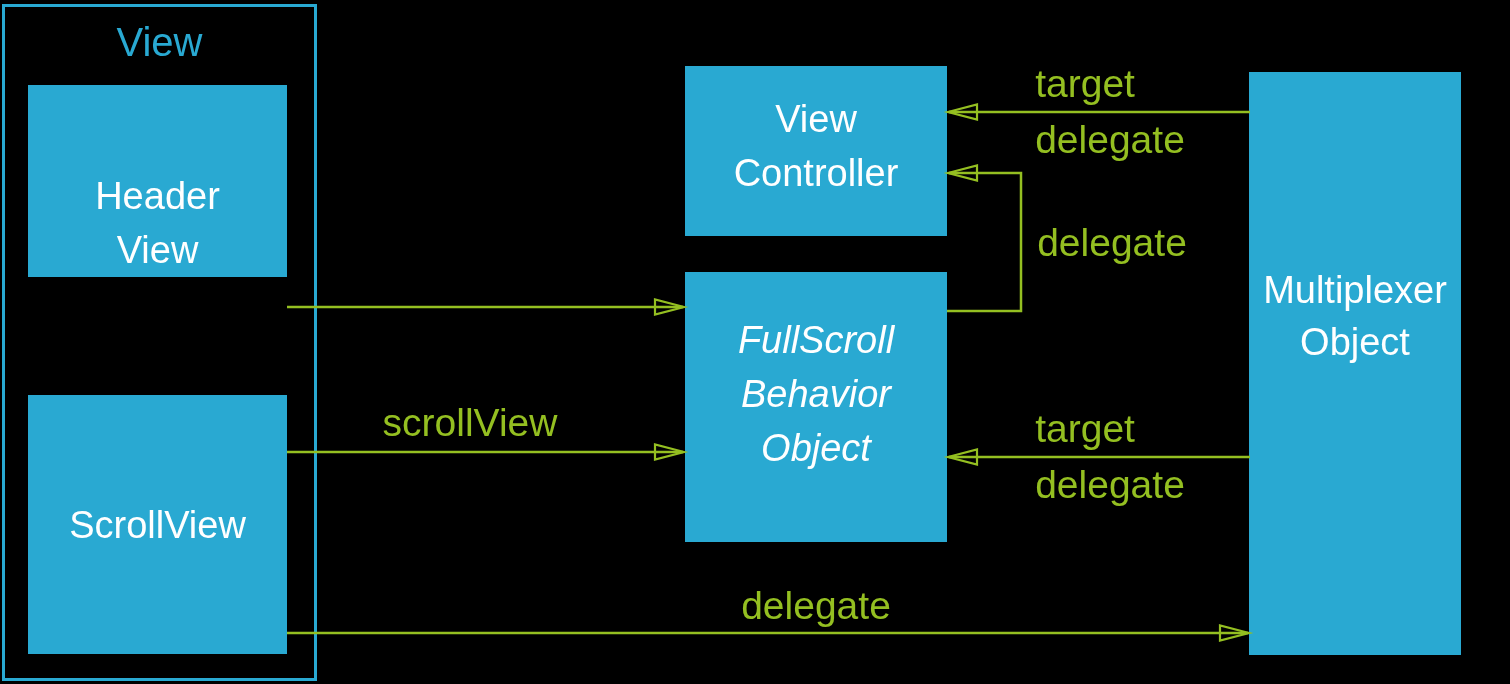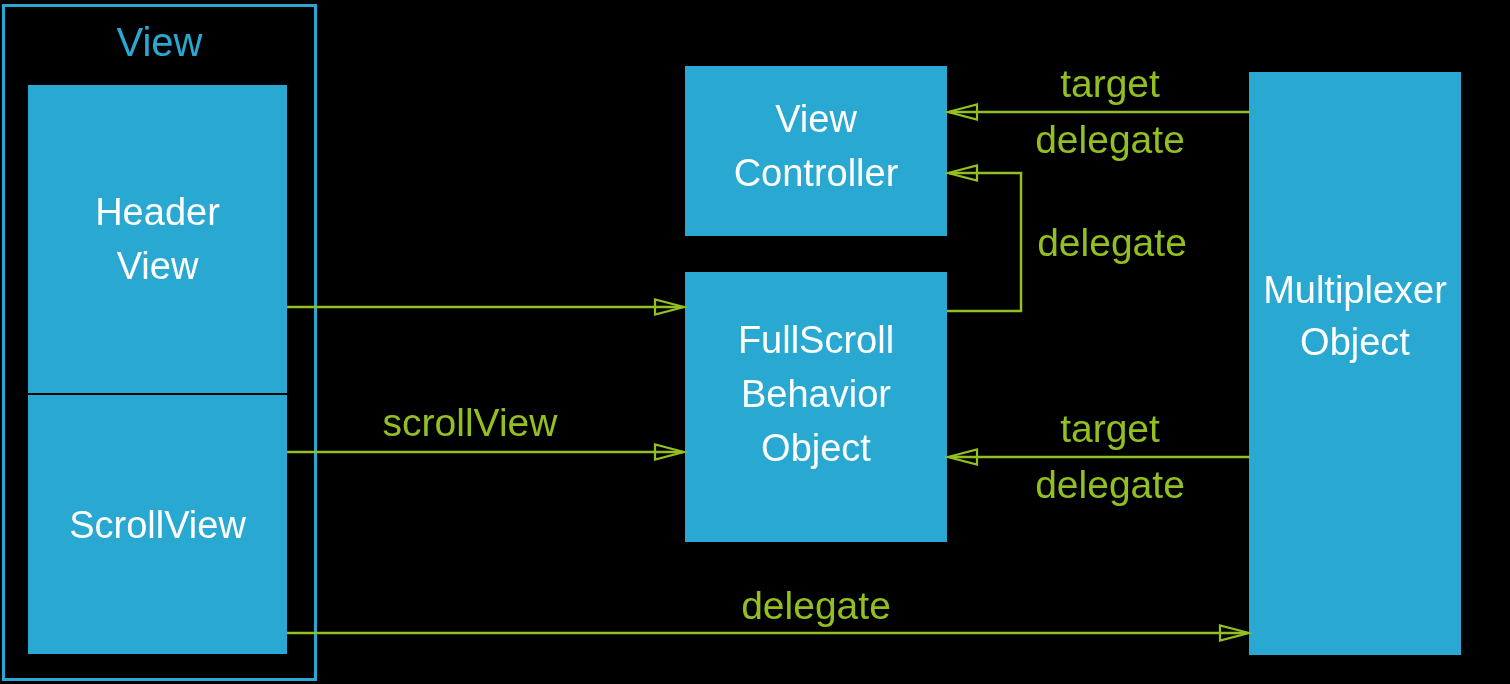--- a/index.html
+++ b/index.html
@@ -50,40 +50,40 @@
     color: var(--node-text);
     display: flex;
     align-items: center;
     justify-content: center;
     text-align: center;
     font-size: 38px;
     line-height: 54px;
   }
   .node .label { white-space: pre-line; }
 
-  .node-header-view   { left: 28px;   top: 85px;  width: 259px; height: 308px; }
+  .node-header-view   { left: 28px;   top: 85px;  width: 259px; height: 192px; align-items: flex-end; }
   .node-scroll-view   { left: 28px;   top: 395px; width: 259px; height: 259px; }
   .node-view-controller { left: 685px; top: 66px;  width: 262px; height: 170px; padding-bottom: 10px; }
-  .node-fullscroll    { left: 685px;  top: 272px; width: 262px; height: 270px; padding-bottom: 26px; }
+  .node-fullscroll    { left: 685px;  top: 272px; width: 262px; height: 270px; padding-bottom: 26px; font-style: italic; }
   .node-multiplexer   { left: 1249px; top: 72px;  width: 212px; height: 583px;
                         display: block; }
   .node-multiplexer .label {
     position: absolute;
     top: 192px; left: 0;
     width: 100%;
     line-height: 52px;
   }
 
   
   .edge-label {
     position: absolute;
     color: var(--arrow);
     font-size: 39px;
     line-height: 56px;
-    text-align: center;
+    text-align: left;
     transform: translate(-50%, -50%);
     white-space: pre-line;
   }
   .lbl-headerview      { left: 495px;  top: 278px; }
   .lbl-scrollview      { left: 470px;  top: 423px; }
   .lbl-delegate-bottom { left: 816px;  top: 606px; }
   .lbl-target-delegate-top { left: 1110px; top: 112px; }
   .lbl-delegate-elbow  { left: 1112px; top: 243px; }
   .lbl-target-delegate-mid { left: 1110px; top: 457px; }
 

